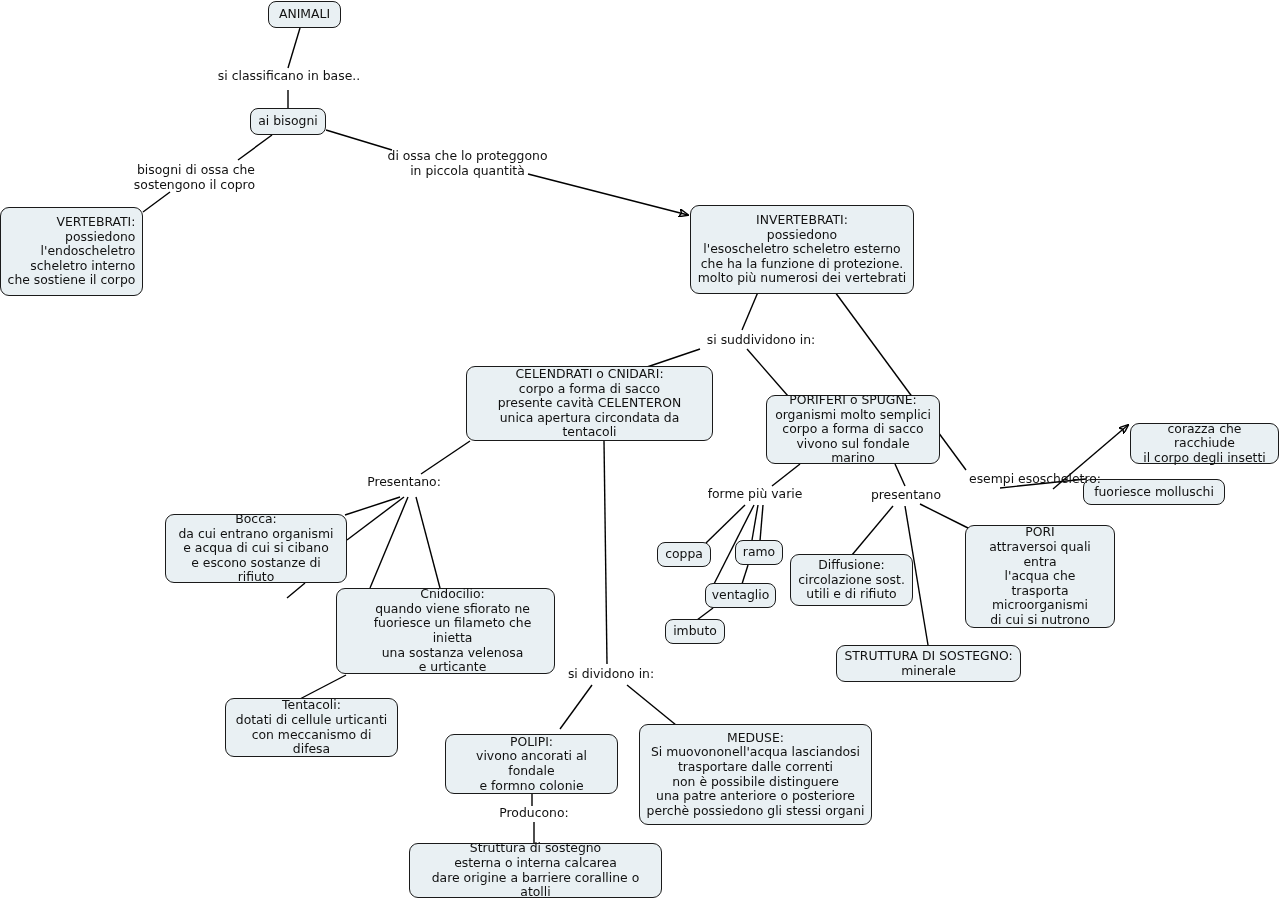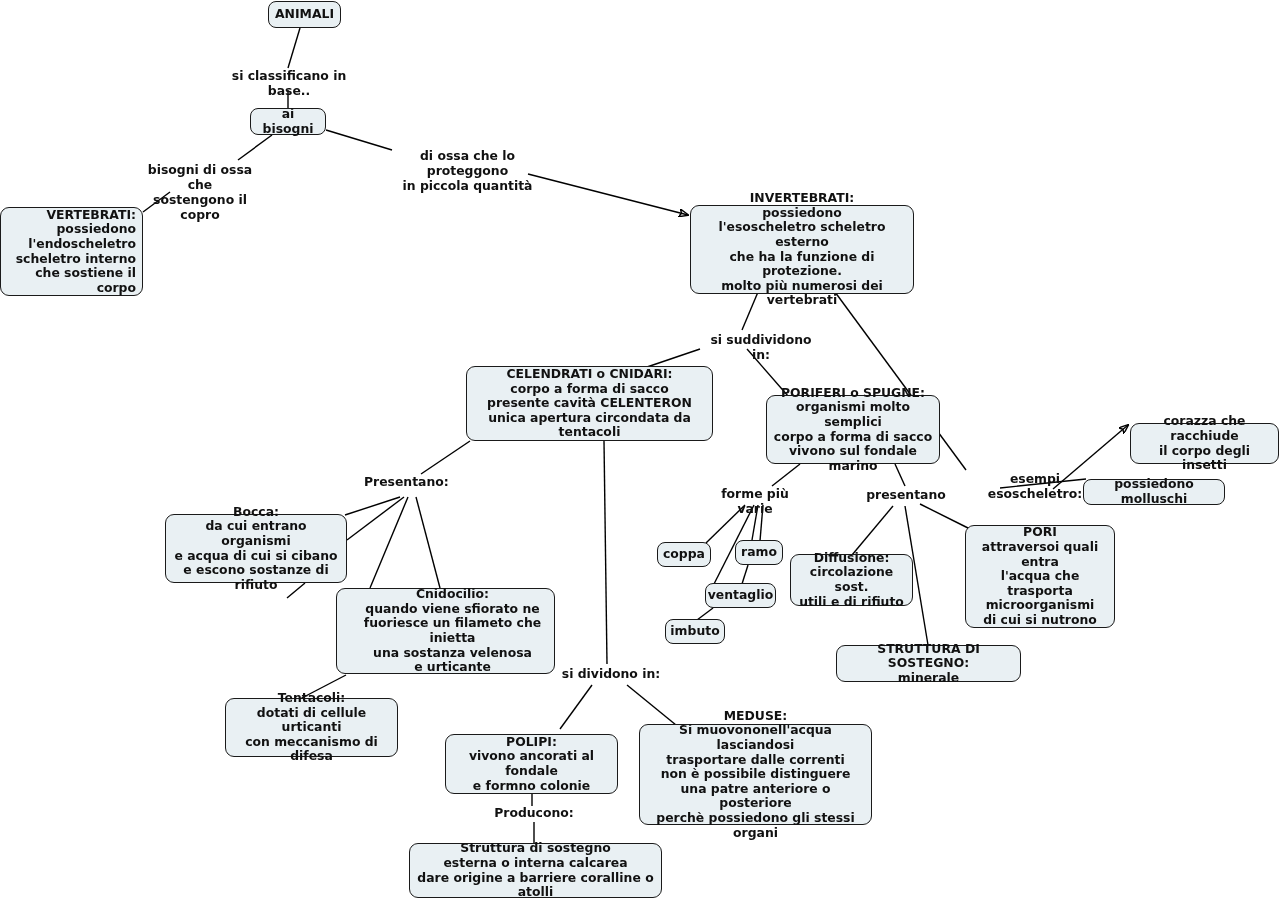--- a/index.html
+++ b/index.html
@@ -10,21 +10,20 @@
   body {
     width: 1281px;
     height: 906px;
     font-family: "DejaVu Sans", sans-serif;
     overflow: hidden;
   }
   #map-root {
     position: relative;
     width: 1281px;
     height: 906px;
-    font-weight: bold;
   }
   svg#edges {
     position: absolute;
     top: 0;
     left: 0;
     width: 1281px;
     height: 906px;
   }
   svg#edges line, svg#edges path {
     stroke: #000000;
@@ -163,21 +162,21 @@
 unica apertura circondata da tentacoli</div>
 
   <div class="node" style="left:766px; top:395px; width:174px; height:69px;">PORIFERI o SPUGNE:
 organismi molto semplici
 corpo a forma di sacco
 vivono sul fondale marino</div>
 
   <div class="node" style="left:1130px; top:423px; width:149px; height:41px;">corazza che racchiude
 il corpo degli insetti</div>
 
-  <div class="node small" style="left:1083px; top:479px; width:142px; height:26px;">possiedono molluschi</div>
+  <div class="node small" style="left:1083px; top:479px; width:142px; height:26px;">fuoriesce molluschi</div>
 
   <div class="node" style="left:165px; top:514px; width:182px; height:69px;">Bocca:
 da cui entrano organismi
 e acqua di cui si cibano
 e escono sostanze di rifiuto</div>
 
 
   <div class="node" style="left:336px; top:588px; width:219px; height:86px;padding-left:20px;">Cnidocilio:
 quando viene sfiorato ne
 fuoriesce un filameto che inietta
@@ -220,21 +219,21 @@
 non è possibile distinguere
 una patre anteriore o posteriore
 perchè possiedono gli stessi organi</div>
 
   <div class="node" style="left:409px; top:843px; width:253px; height:55px;">Struttura di sostegno
 esterna o interna calcarea
 dare origine a barriere coralline o atolli</div>
 
   <div class="edge-label" style="left:214px; top:68px; width:150px;">si classificano in base..</div>
 
-  <div class="edge-label" style="left:135px; top:162px; width:130px;">bisogni di ossa che
+  <div class="edge-label" style="left:125px; top:162px; width:130px;text-align:right;">bisogni di ossa che
 sostengono il copro</div>
 
   <div class="edge-label" style="left:385px; top:148px; width:165px;">di ossa che lo proteggono
 in piccola quantità</div>
 
   <div class="edge-label" style="left:700px; top:332px; width:122px;">si suddividono in:</div>
 
   <div class="edge-label" style="left:963px; top:471px; width:144px;">esempi esoscheletro:</div>
 
   <div class="edge-label" style="left:364px; top:474px; width:80px;">Presentano:</div>

